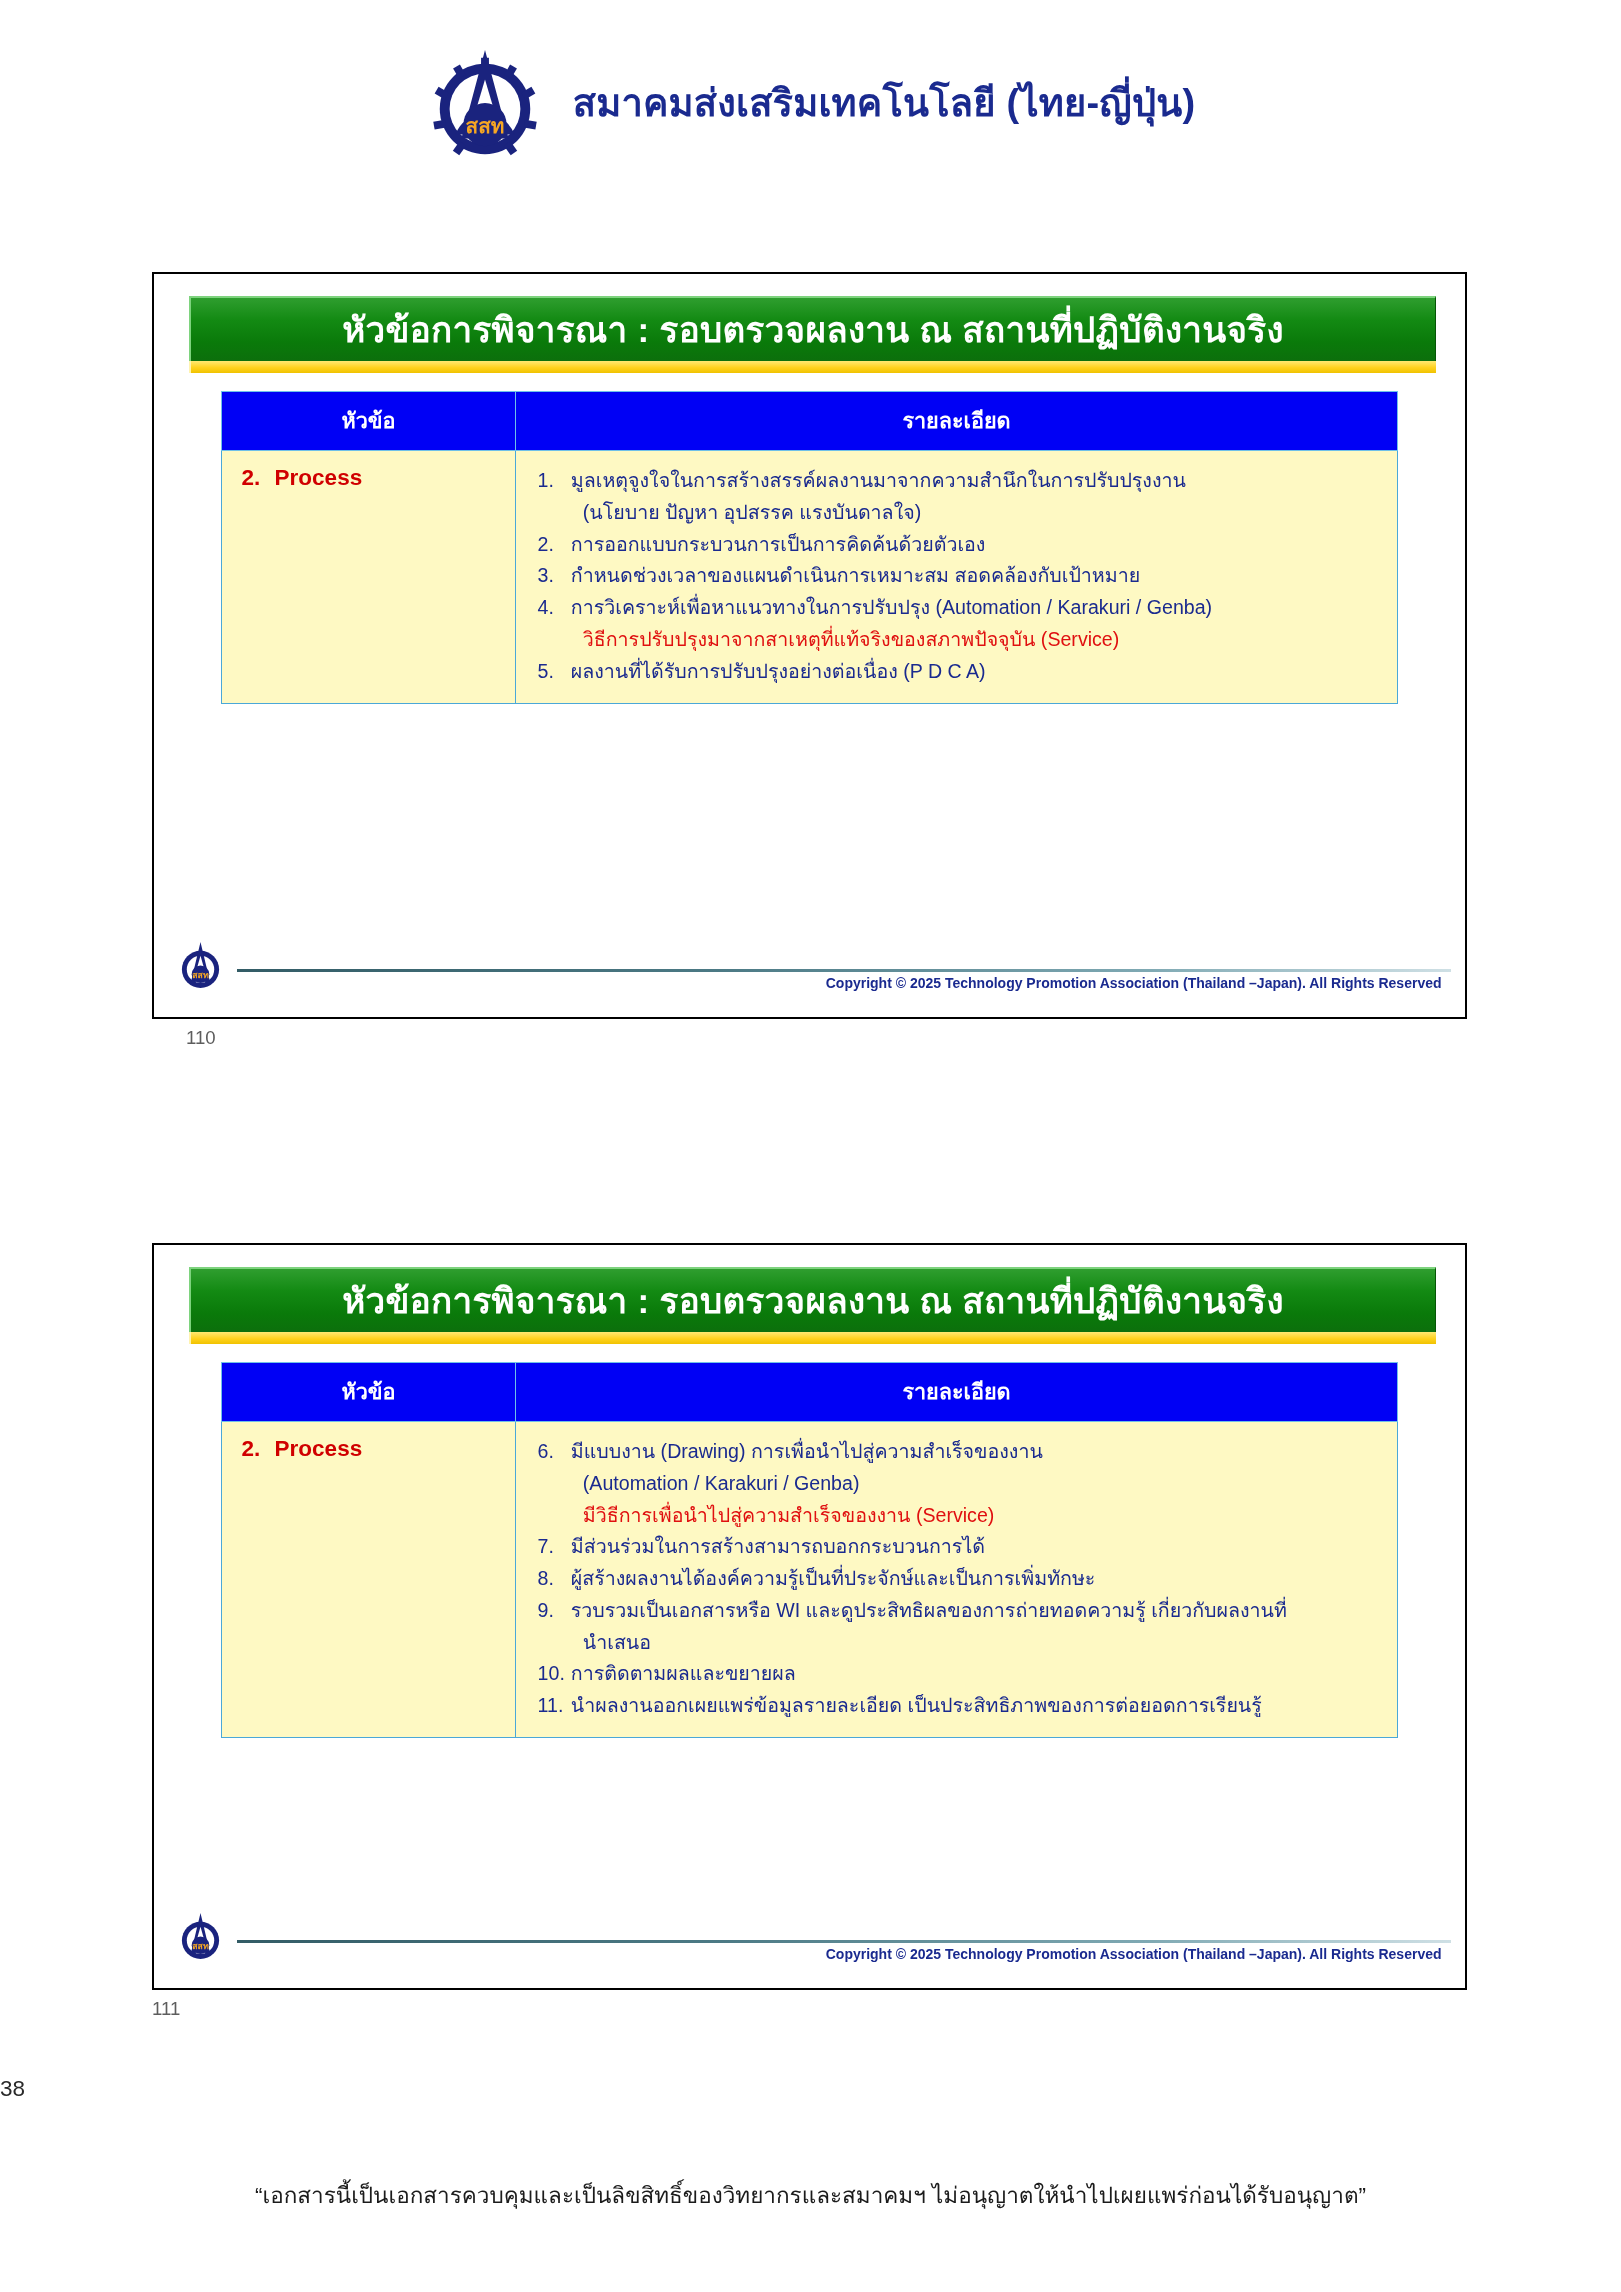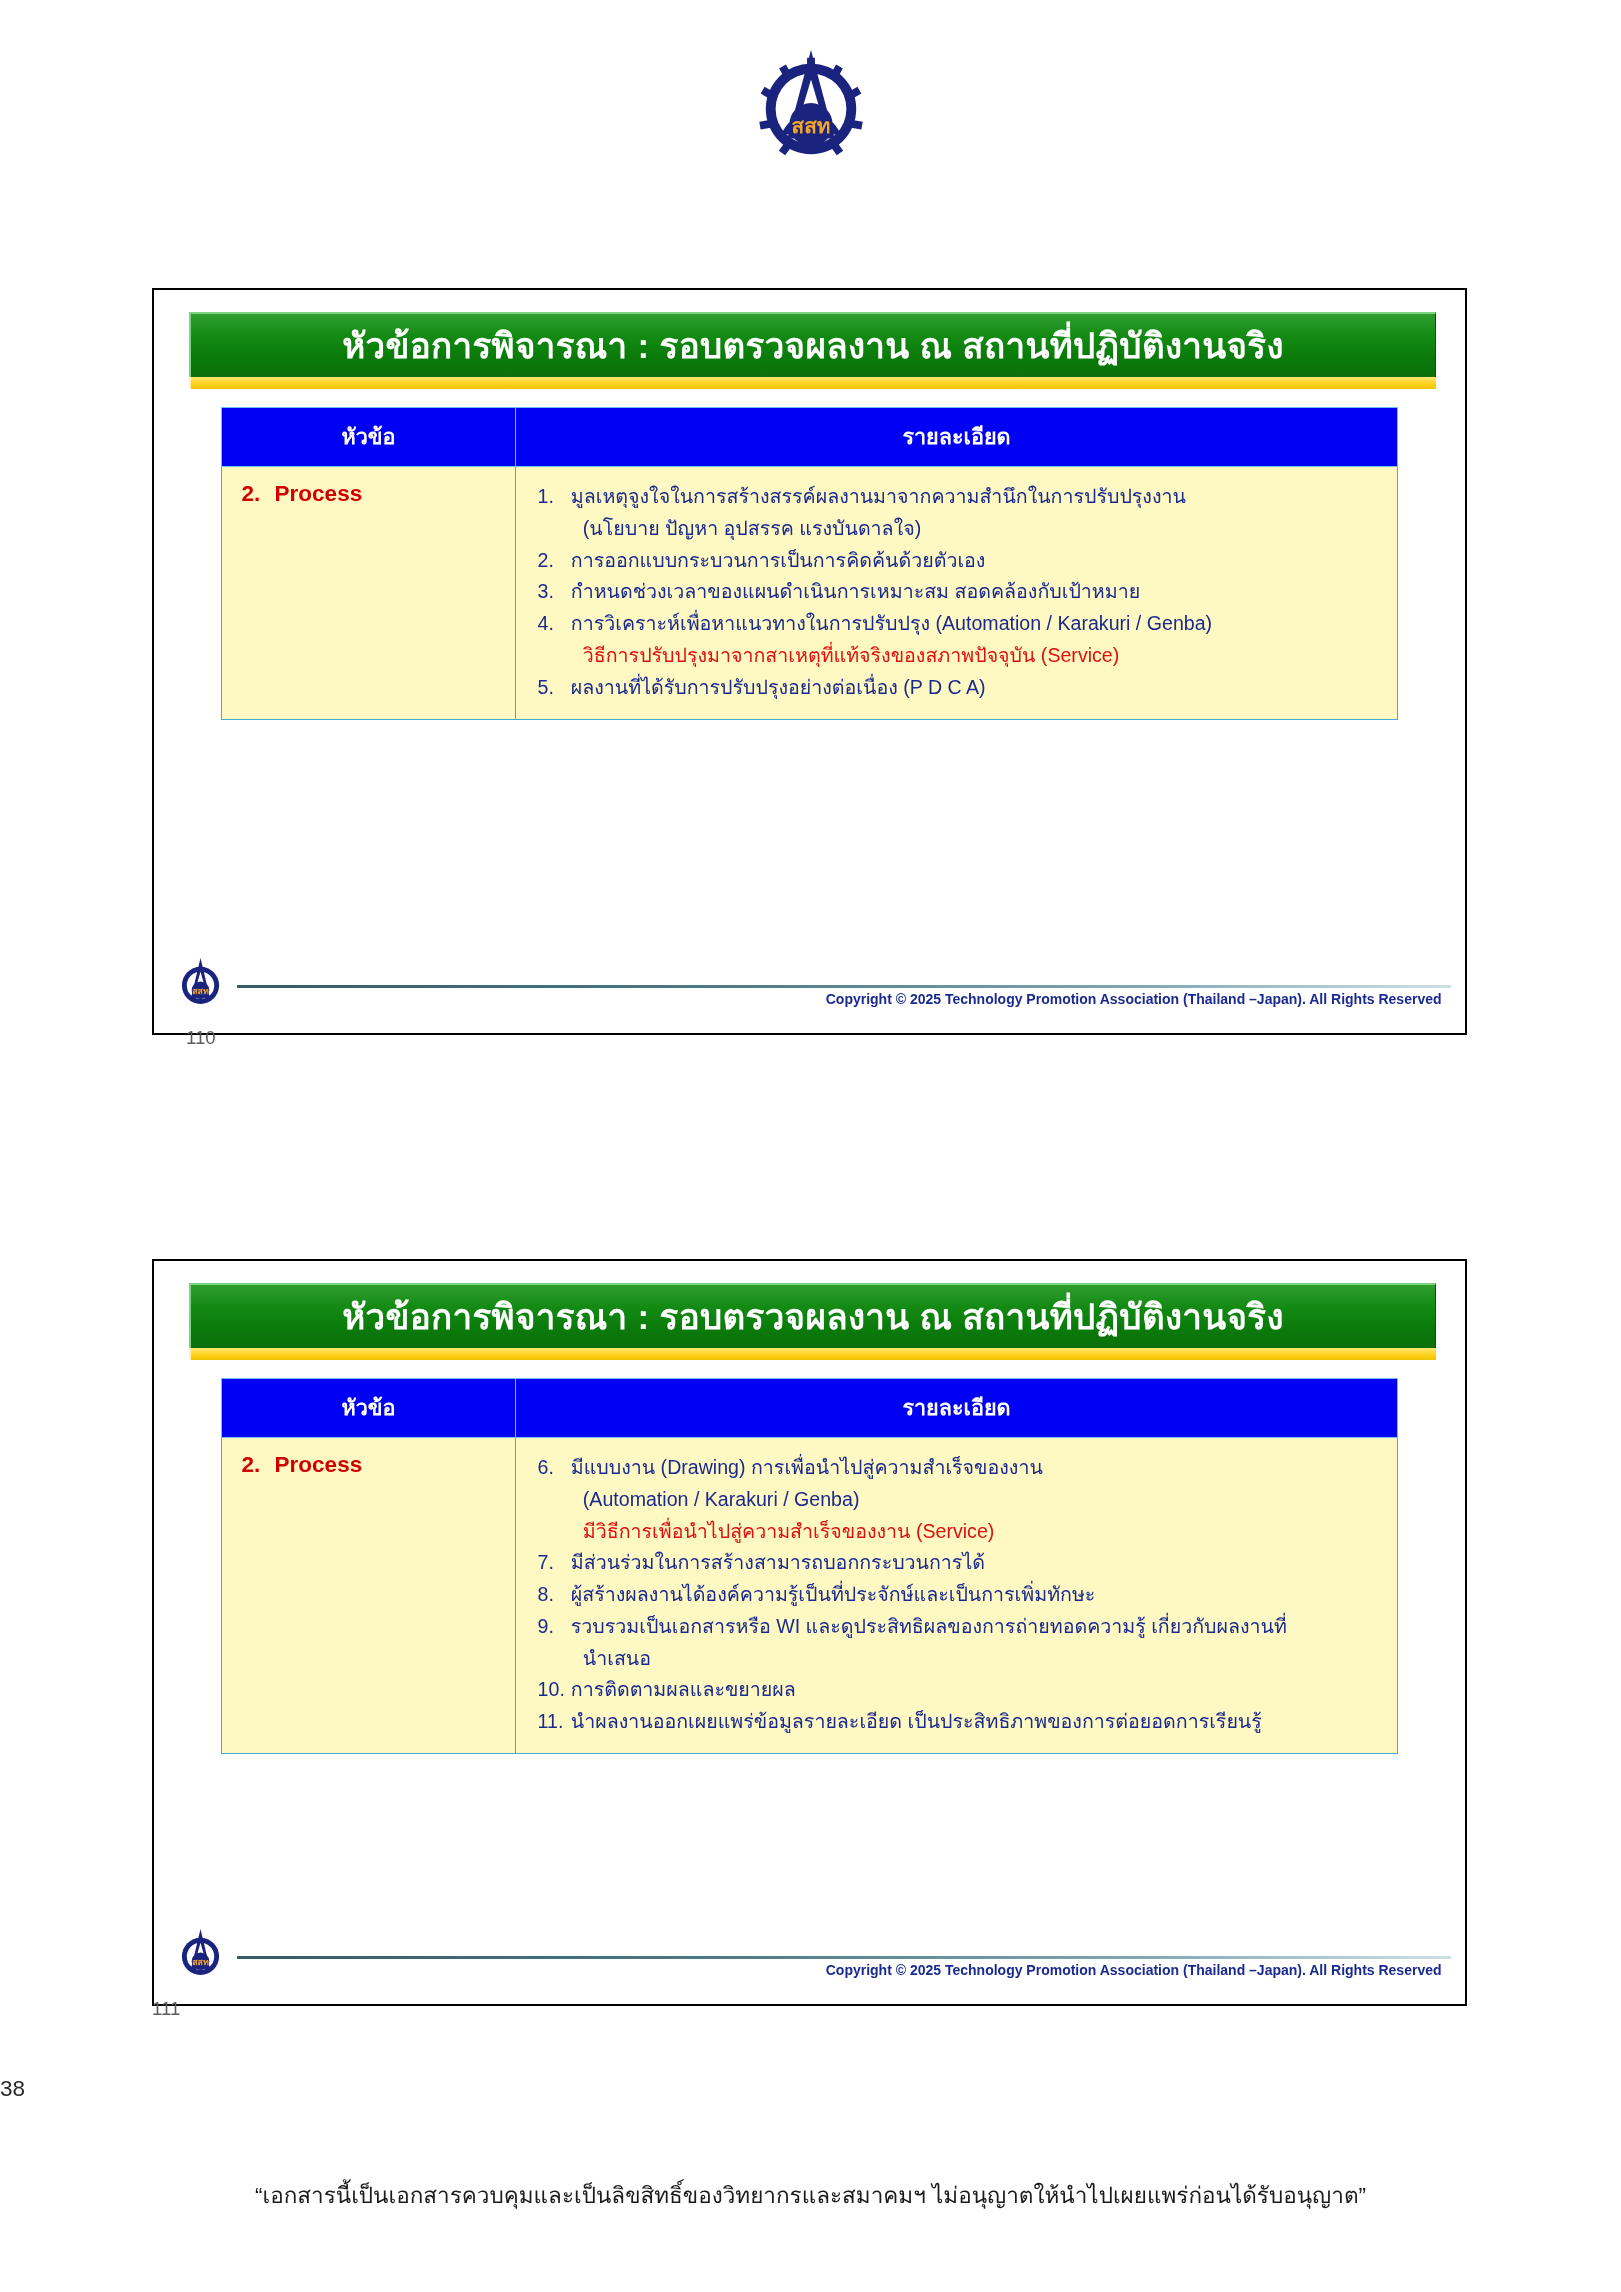--- a/index.html
+++ b/index.html
@@ -43,21 +43,20 @@
 
   
   .slide {
     position: absolute;
     left: 152px;
     width: 1315px;
     height: 747px;
     border: 2px solid #000000;
     background: #ffffff;
     box-sizing: border-box;
-    margin-top: 16px;
   }
   #slide-1 { top: 272px; }
   #slide-2 { top: 1243px; }
 
   .slide-inner {
     position: relative;
     width: 100%;
     height: 100%;
   }
 
@@ -252,20 +251,21 @@
         </g>
         <circle cx="60" cy="66" r="36" fill="#ffffff"></circle>
         <path d="M60 6 L84 96 L72 96 L60 44 L48 96 L36 96 Z" fill="#1a237e"></path>
         <path d="M60 36 L70 70 L50 70 Z" fill="#ffffff"></path>
         <path d="M30 92 A32 32 0 0 1 90 92 Z" fill="#1a237e"></path>
         <circle cx="60" cy="82" r="22" fill="#1a237e"></circle>
         <text x="60" y="91" font-size="21" font-weight="bold" fill="#f5a623" text-anchor="middle" font-family="DejaVu Sans, sans-serif">สสท</text>
       </g>
     </svg>
   </span>
+  <span class="header-title">สมาคมส่งเสริมเทคโนโลยี (ไทย-ญี่ปุ่น)</span>
 </div>
 
 <div class="slide" id="slide-1">
   <div class="slide-inner">
 
     <div class="title-banner-wrap">
       <div class="title-banner">
         <span class="title-banner-text">หัวข้อการพิจารณา : รอบตรวจผลงาน ณ สถานที่ปฏิบัติงานจริง</span>
       </div>
       <div class="title-banner-underline"></div>

